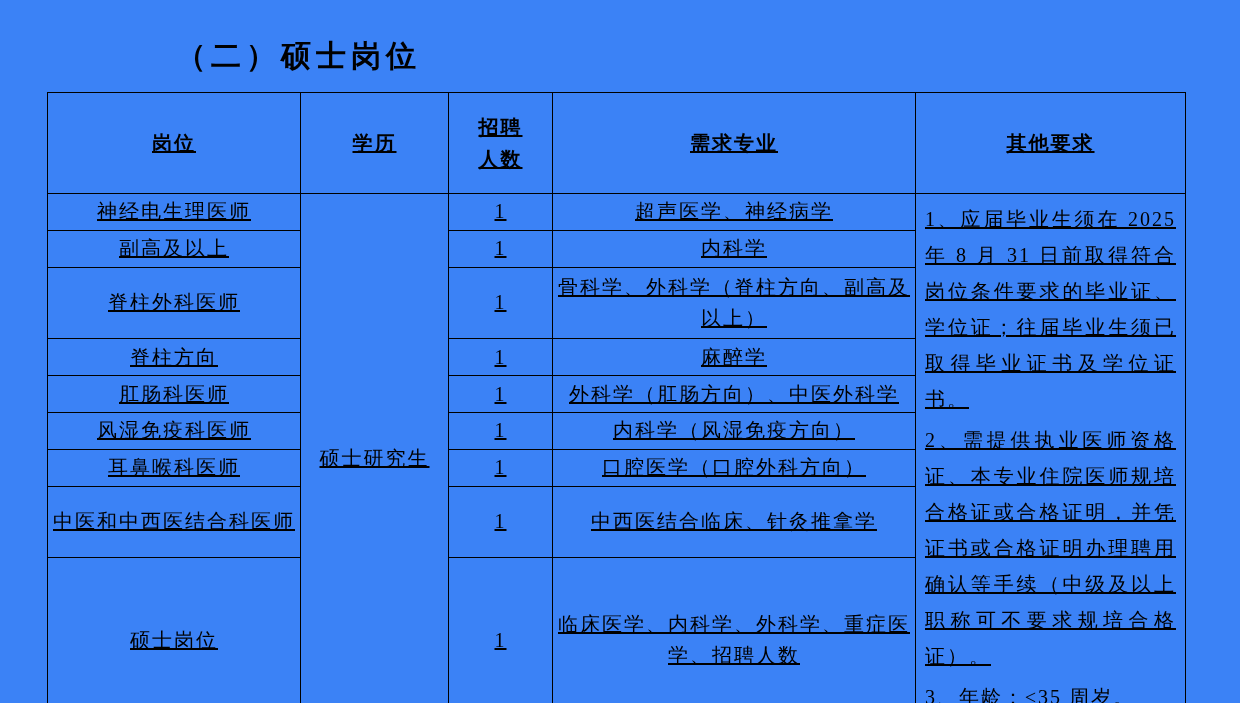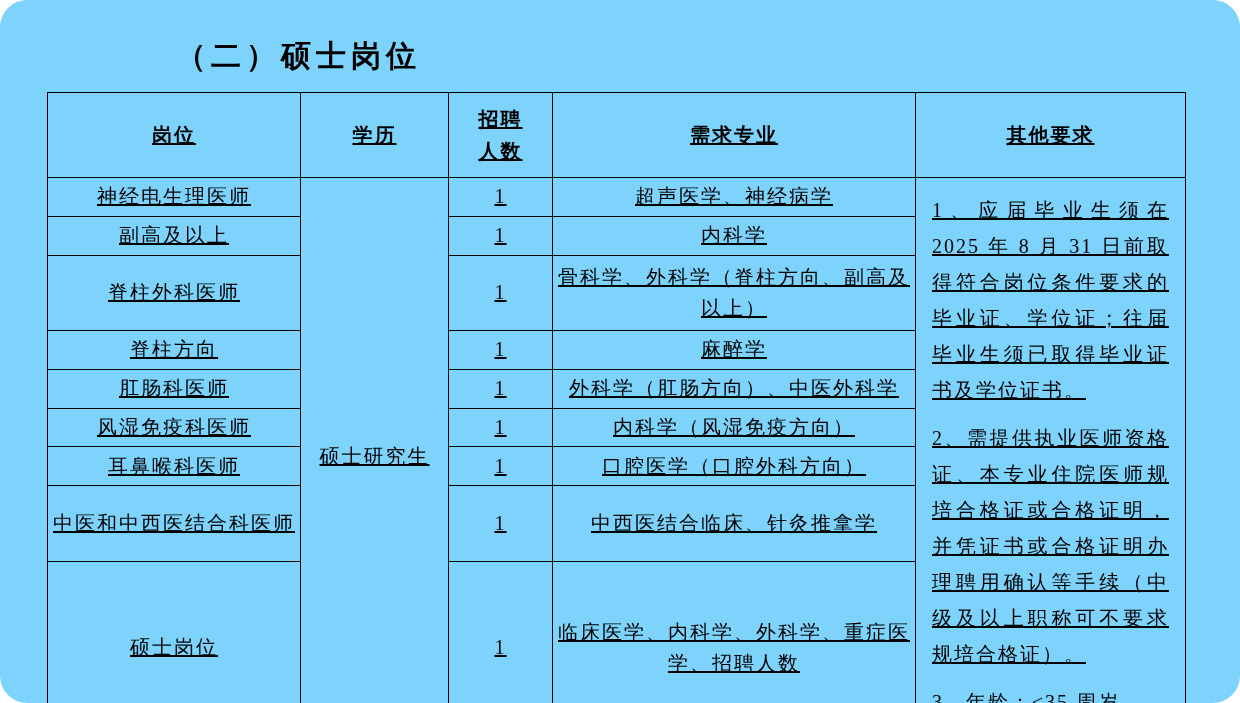--- a/index.html
+++ b/index.html
@@ -1,25 +1,24 @@
 <!DOCTYPE html>
 <html><head>
 <meta charset="utf-8">
 <style>
   * { margin: 0; padding: 0; box-sizing: border-box; }
   html, body { background: #ffffff; }
   .page {
     position: relative;
     width: 1240px;
     height: 703px;
-    background: #7dd3fc;
+    background: #3b82f6;
     font-family: "Liberation Serif", "DejaVu Serif", serif;
     color: #000000;
     overflow: hidden;
-    border-radius: 27px;
   }
   .section-title {
     position: absolute;
     left: 176px;
     top: 36px;
     font-size: 30px;
     font-weight: bold;
     letter-spacing: 5px;
     white-space: nowrap;
   }
@@ -37,33 +36,33 @@
     font-size: 20px;
     font-weight: normal;
     text-align: center;
     vertical-align: middle;
     letter-spacing: 2px;
     line-height: 1.55;
     padding: 2px 4px;
     overflow: hidden;
   }
   table.job-table th { font-weight: bold; }
-  .hc-wrap { width: 52px; margin: 8px auto; line-height: 1.6; }
+  .hc-wrap { width: 52px; margin: 16px auto; line-height: 1.6; }
   td.other-cell {
     text-align: justify;
     vertical-align: top;
     padding: 10px 13px 6px 14px;
     letter-spacing: 1px;
   }
   td.other-cell p {
     font-size: 20px;
     line-height: 36px;
     text-align: justify;
     text-justify: inter-character;
-    margin: 12px;
+    margin: 5px;
   }
 </style>
 </head>
 <body>
 
 <div class="page">
 
   <div class="section-title">（二）硕士岗位</div>
 
   <table class="job-table">

